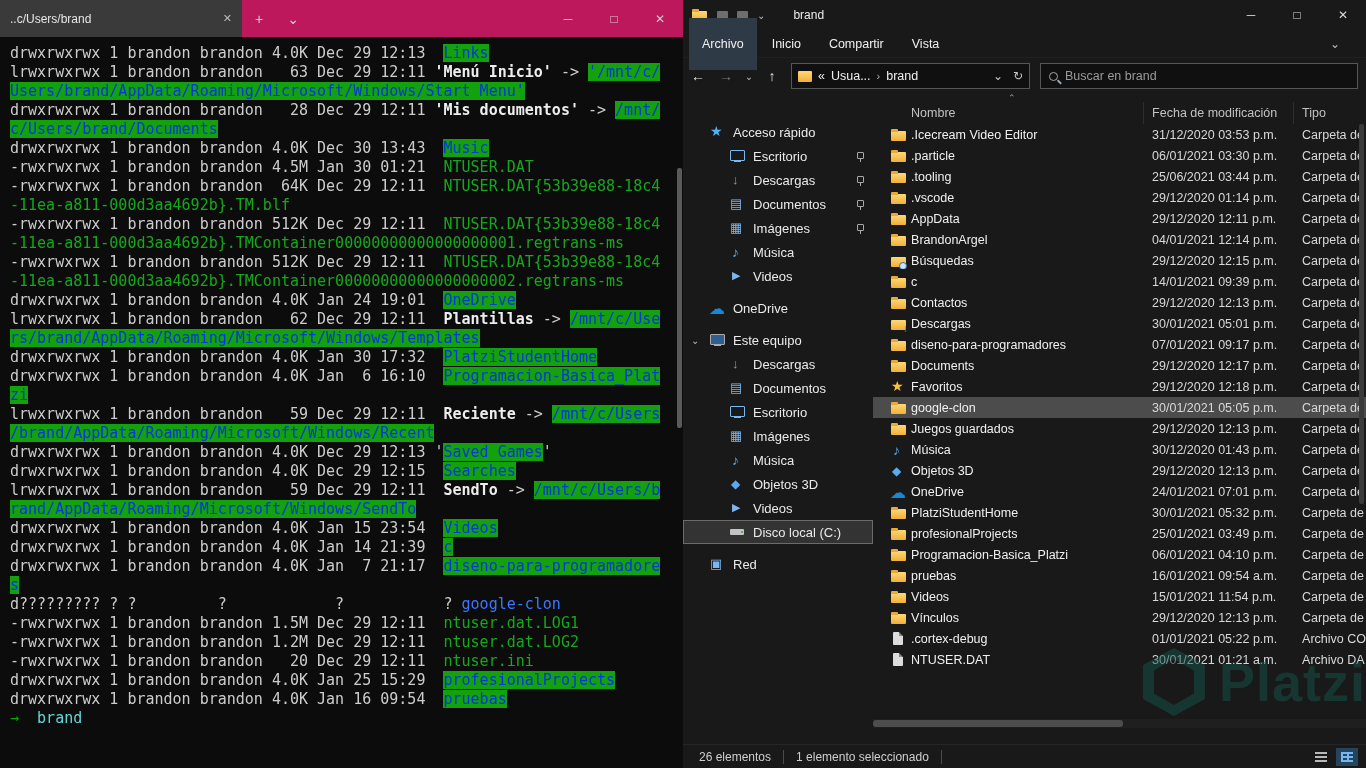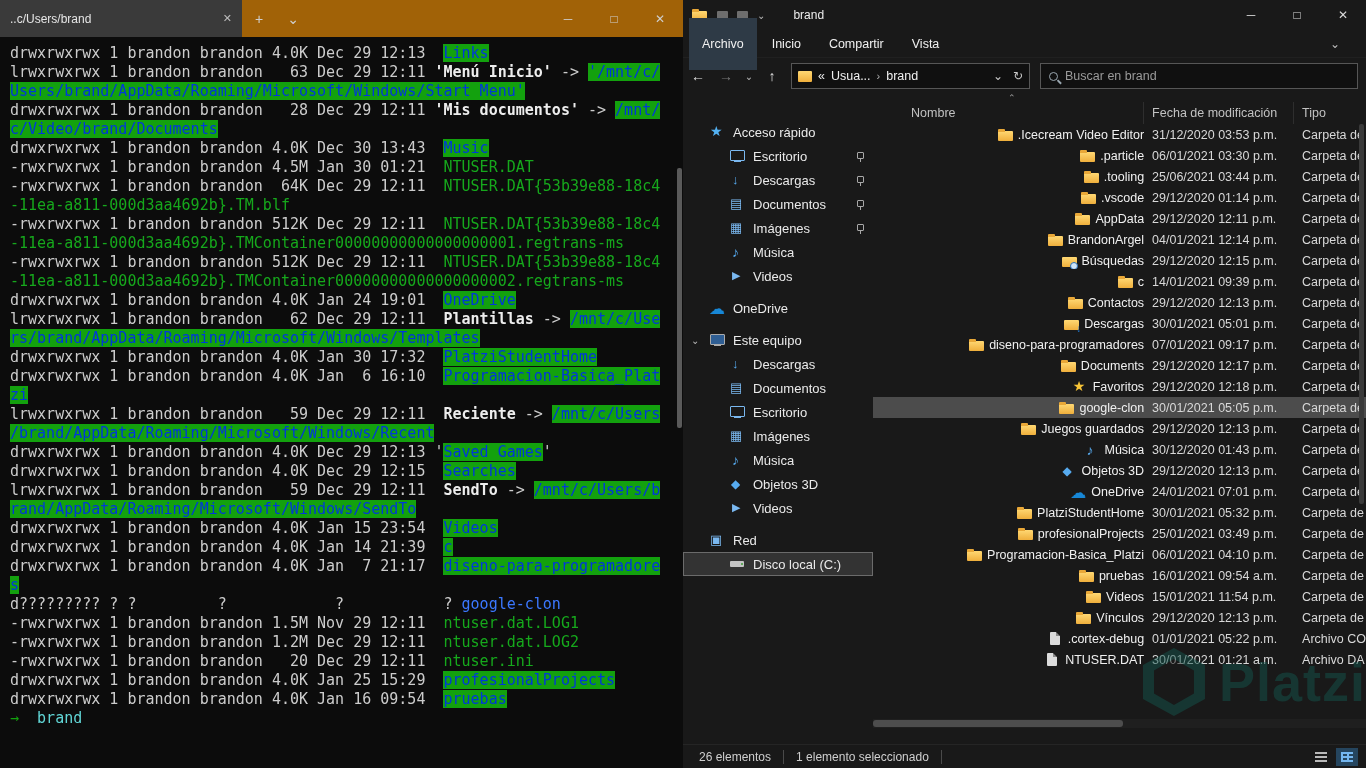--- a/index.html
+++ b/index.html
@@ -1,21 +1,21 @@
 <!DOCTYPE html>
 <html><head>
 <meta charset="utf-8">
 <style>
   * { margin:0; padding:0; box-sizing:border-box; }
   html,body { width:1366px; height:768px; overflow:hidden; background:#000; font-family:"Liberation Sans","DejaVu Sans",sans-serif; }
   .screen { position:relative; width:1366px; height:768px; }
 
   
   .terminal { position:absolute; left:0; top:0; width:683px; height:768px; background:#0C0C0C; }
-  .t-bar { height:37px; background:#a16207; display:flex; align-items:stretch;justify-content:space-between; }
+  .t-bar { height:37px; background:#be185d; display:flex; align-items:stretch;justify-content:space-between; }
   .t-tab { width:242px; background:#3A3A3A; display:flex; align-items:center; padding:0 10px; color:#E6E6E6; font-size:12px; gap:8px; }
   .t-tab-title { flex:1; white-space:nowrap; overflow:hidden; }
   .t-tab-close { color:#BDBDBD; font-size:11px; }
   .t-btn { width:34px; display:flex; align-items:center; justify-content:center; color:#CFCFCF; font-size:14px; }
   .t-spacer { flex:1; }
   .t-win { width:46px; display:flex; align-items:center; justify-content:center; color:#CFCFCF; font-size:12px; }
   .t-body { position:relative; padding:7px 0 0 10px; font-family:"DejaVu Sans Mono",monospace; font-size:15px; line-height:19px; overflow:hidden; height:731px; }
   .term-line { height:19px; white-space:pre; }
   .seg-p { color:#CCCCCC; }
   .seg-d { color:#0037DA; background:#13A10E; }
@@ -69,21 +69,21 @@
   .e-files { flex:1; position:relative; }
   .e-cols { height:30px; display:flex; align-items:flex-end; color:#C2C2C2; font-size:12.5px; position:relative; }
   .col { padding:4px 8px; border-right:1px solid #2E2E2E; }
   .col-name { width:271px; padding-left:38px; position:relative; }
   .col-date { width:150px; }
   .col-type { flex:1; border-right:none; }
   .sort-caret { position:absolute; top:-9px; left:50%; color:#9E9E9E; font-size:9px; }
   .e-rows { position:relative; }
   .f-row { height:21px; display:flex; align-items:center; font-size:12.5px; }
   .f-row.sel { background:#4C4C4C; }
-  .f-name { width:271px; display:flex; align-items:center; gap:4px; padding-left:17px; white-space:nowrap; overflow:hidden; color:#F0F0F0;justify-content:flex-end; }
+  .f-name { width:271px; display:flex; align-items:center; gap:4px; padding-left:17px; white-space:nowrap; overflow:hidden; color:#F0F0F0; }
   .f-date { width:150px; padding-left:8px; color:#D8D8D8; white-space:nowrap; }
   .f-type { flex:1; padding-left:8px; color:#D8D8D8; white-space:nowrap; overflow:hidden; }
 
   
   .ico { width:17px; height:16px; position:relative; display:inline-block; flex:none; }
   .ico-folder::before, .ico-folder-down::before, .ico-folder-search::before {
     content:""; position:absolute; left:1px; top:4px; width:15px; height:10px;
     background:linear-gradient(180deg,#FFD873,#EFAF3C); border-radius:1px; }
   .ico-folder::after { content:""; position:absolute; left:1px; top:2px; width:7px; height:3px; background:#E9A838; border-radius:1px 1px 0 0; }
   .ico-folder-down::after { content:"↓"; position:absolute; right:-1px; bottom:-2px; color:#1E7BD8; font-size:10px; font-weight:bold; }
@@ -147,21 +147,21 @@
       <div class="t-spacer"></div>
       <div class="t-win">─</div>
       <div class="t-win">□</div>
       <div class="t-win">✕</div>
     </div>
     <div class="t-body" id="term-lines">
         <div class="term-line"><span class="seg-p">drwxrwxrwx 1 brandon brandon 4.0K Dec 29 12:13  </span><span class="seg-d">Links</span></div>
         <div class="term-line"><span class="seg-p">lrwxrwxrwx 1 brandon brandon   63 Dec 29 12:11 </span><span class="seg-l">'Menú Inicio'</span><span class="seg-p"> -&gt; </span><span class="seg-g">'/mnt/c/</span></div>
         <div class="term-line"><span class="seg-g">Users/brand/AppData/Roaming/Microsoft/Windows/Start Menu'</span></div>
         <div class="term-line"><span class="seg-p">drwxrwxrwx 1 brandon brandon   28 Dec 29 12:11 </span><span class="seg-l">'Mis documentos'</span><span class="seg-p"> -&gt; </span><span class="seg-g">/mnt/</span></div>
-        <div class="term-line"><span class="seg-g">c/Video/brand/Documents</span></div>
+        <div class="term-line"><span class="seg-g">c/Users/brand/Documents</span></div>
         <div class="term-line"><span class="seg-p">drwxrwxrwx 1 brandon brandon 4.0K Dec 30 13:43  </span><span class="seg-d">Music</span></div>
         <div class="term-line"><span class="seg-p">-rwxrwxrwx 1 brandon brandon 4.5M Jan 30 01:21  </span><span class="seg-x">NTUSER.DAT</span></div>
         <div class="term-line"><span class="seg-p">-rwxrwxrwx 1 brandon brandon  64K Dec 29 12:11  </span><span class="seg-x">NTUSER.DAT{53b39e88-18c4</span></div>
         <div class="term-line"><span class="seg-x">-11ea-a811-000d3aa4692b}.TM.blf</span></div>
         <div class="term-line"><span class="seg-p">-rwxrwxrwx 1 brandon brandon 512K Dec 29 12:11  </span><span class="seg-x">NTUSER.DAT{53b39e88-18c4</span></div>
         <div class="term-line"><span class="seg-x">-11ea-a811-000d3aa4692b}.TMContainer00000000000000000001.regtrans-ms</span></div>
         <div class="term-line"><span class="seg-p">-rwxrwxrwx 1 brandon brandon 512K Dec 29 12:11  </span><span class="seg-x">NTUSER.DAT{53b39e88-18c4</span></div>
         <div class="term-line"><span class="seg-x">-11ea-a811-000d3aa4692b}.TMContainer00000000000000000002.regtrans-ms</span></div>
         <div class="term-line"><span class="seg-p">drwxrwxrwx 1 brandon brandon 4.0K Jan 24 19:01  </span><span class="seg-d">OneDrive</span></div>
         <div class="term-line"><span class="seg-p">lrwxrwxrwx 1 brandon brandon   62 Dec 29 12:11  </span><span class="seg-l">Plantillas</span><span class="seg-p"> -&gt; </span><span class="seg-g">/mnt/c/Use</span></div>
@@ -173,21 +173,21 @@
         <div class="term-line"><span class="seg-g">/brand/AppData/Roaming/Microsoft/Windows/Recent</span></div>
         <div class="term-line"><span class="seg-p">drwxrwxrwx 1 brandon brandon 4.0K Dec 29 12:13 '</span><span class="seg-d">Saved Games</span><span class="seg-p">'</span></div>
         <div class="term-line"><span class="seg-p">drwxrwxrwx 1 brandon brandon 4.0K Dec 29 12:15  </span><span class="seg-d">Searches</span></div>
         <div class="term-line"><span class="seg-p">lrwxrwxrwx 1 brandon brandon   59 Dec 29 12:11  </span><span class="seg-l">SendTo</span><span class="seg-p"> -&gt; </span><span class="seg-g">/mnt/c/Users/b</span></div>
         <div class="term-line"><span class="seg-g">rand/AppData/Roaming/Microsoft/Windows/SendTo</span></div>
         <div class="term-line"><span class="seg-p">drwxrwxrwx 1 brandon brandon 4.0K Jan 15 23:54  </span><span class="seg-d">Videos</span></div>
         <div class="term-line"><span class="seg-p">drwxrwxrwx 1 brandon brandon 4.0K Jan 14 21:39  </span><span class="seg-d">c</span></div>
         <div class="term-line"><span class="seg-p">drwxrwxrwx 1 brandon brandon 4.0K Jan  7 21:17  </span><span class="seg-d">diseno-para-programadore</span></div>
         <div class="term-line"><span class="seg-d">s</span></div>
         <div class="term-line"><span class="seg-p">d????????? ? ?         ?            ?           ? </span><span class="seg-u">google-clon</span></div>
-        <div class="term-line"><span class="seg-p">-rwxrwxrwx 1 brandon brandon 1.5M Nov 29 12:11  </span><span class="seg-x">ntuser.dat.LOG1</span></div>
+        <div class="term-line"><span class="seg-p">-rwxrwxrwx 1 brandon brandon 1.5M Dec 29 12:11  </span><span class="seg-x">ntuser.dat.LOG1</span></div>
         <div class="term-line"><span class="seg-p">-rwxrwxrwx 1 brandon brandon 1.2M Dec 29 12:11  </span><span class="seg-x">ntuser.dat.LOG2</span></div>
         <div class="term-line"><span class="seg-p">-rwxrwxrwx 1 brandon brandon   20 Dec 29 12:11  </span><span class="seg-x">ntuser.ini</span></div>
         <div class="term-line"><span class="seg-p">drwxrwxrwx 1 brandon brandon 4.0K Jan 25 15:29  </span><span class="seg-d">profesionalProjects</span></div>
         <div class="term-line"><span class="seg-p">drwxrwxrwx 1 brandon brandon 4.0K Jan 16 09:54  </span><span class="seg-d">pruebas</span></div>
         <div class="term-line"><span class="seg-a">→</span><span class="seg-p">  </span><span class="seg-c">brand</span></div>
       </div>
     <div class="t-scroll"></div>
   </section>
 
   <section class="explorer">
@@ -301,27 +301,27 @@
             <span class="nav-label">Música</span>
           </div>
           <div class="nav-row lvl1">
             <span class="ico ico-cube"></span>
             <span class="nav-label">Objetos 3D</span>
           </div>
           <div class="nav-row lvl1">
             <span class="ico ico-video"></span>
             <span class="nav-label">Videos</span>
           </div>
+          <div class="nav-row lvl1 sel">
+            <span class="ico ico-drive"></span>
+            <span class="nav-label">Disco local (C:)</span>
+          </div>
           <div class="nav-row lvl0 gap">
             <span class="ico ico-network"></span>
             <span class="nav-label">Red</span>
-          </div>
-          <div class="nav-row lvl1 sel">
-            <span class="ico ico-drive"></span>
-            <span class="nav-label">Disco local (C:)</span>
           </div>
         </nav>
       <div class="e-files">
         <div class="e-cols">
           <div class="col col-name">
             <span class="sort-caret">⌃</span>
             <span>Nombre</span>
           </div>
           <div class="col col-date">Fecha de modificación</div>
           <div class="col col-type">Tipo</div>

